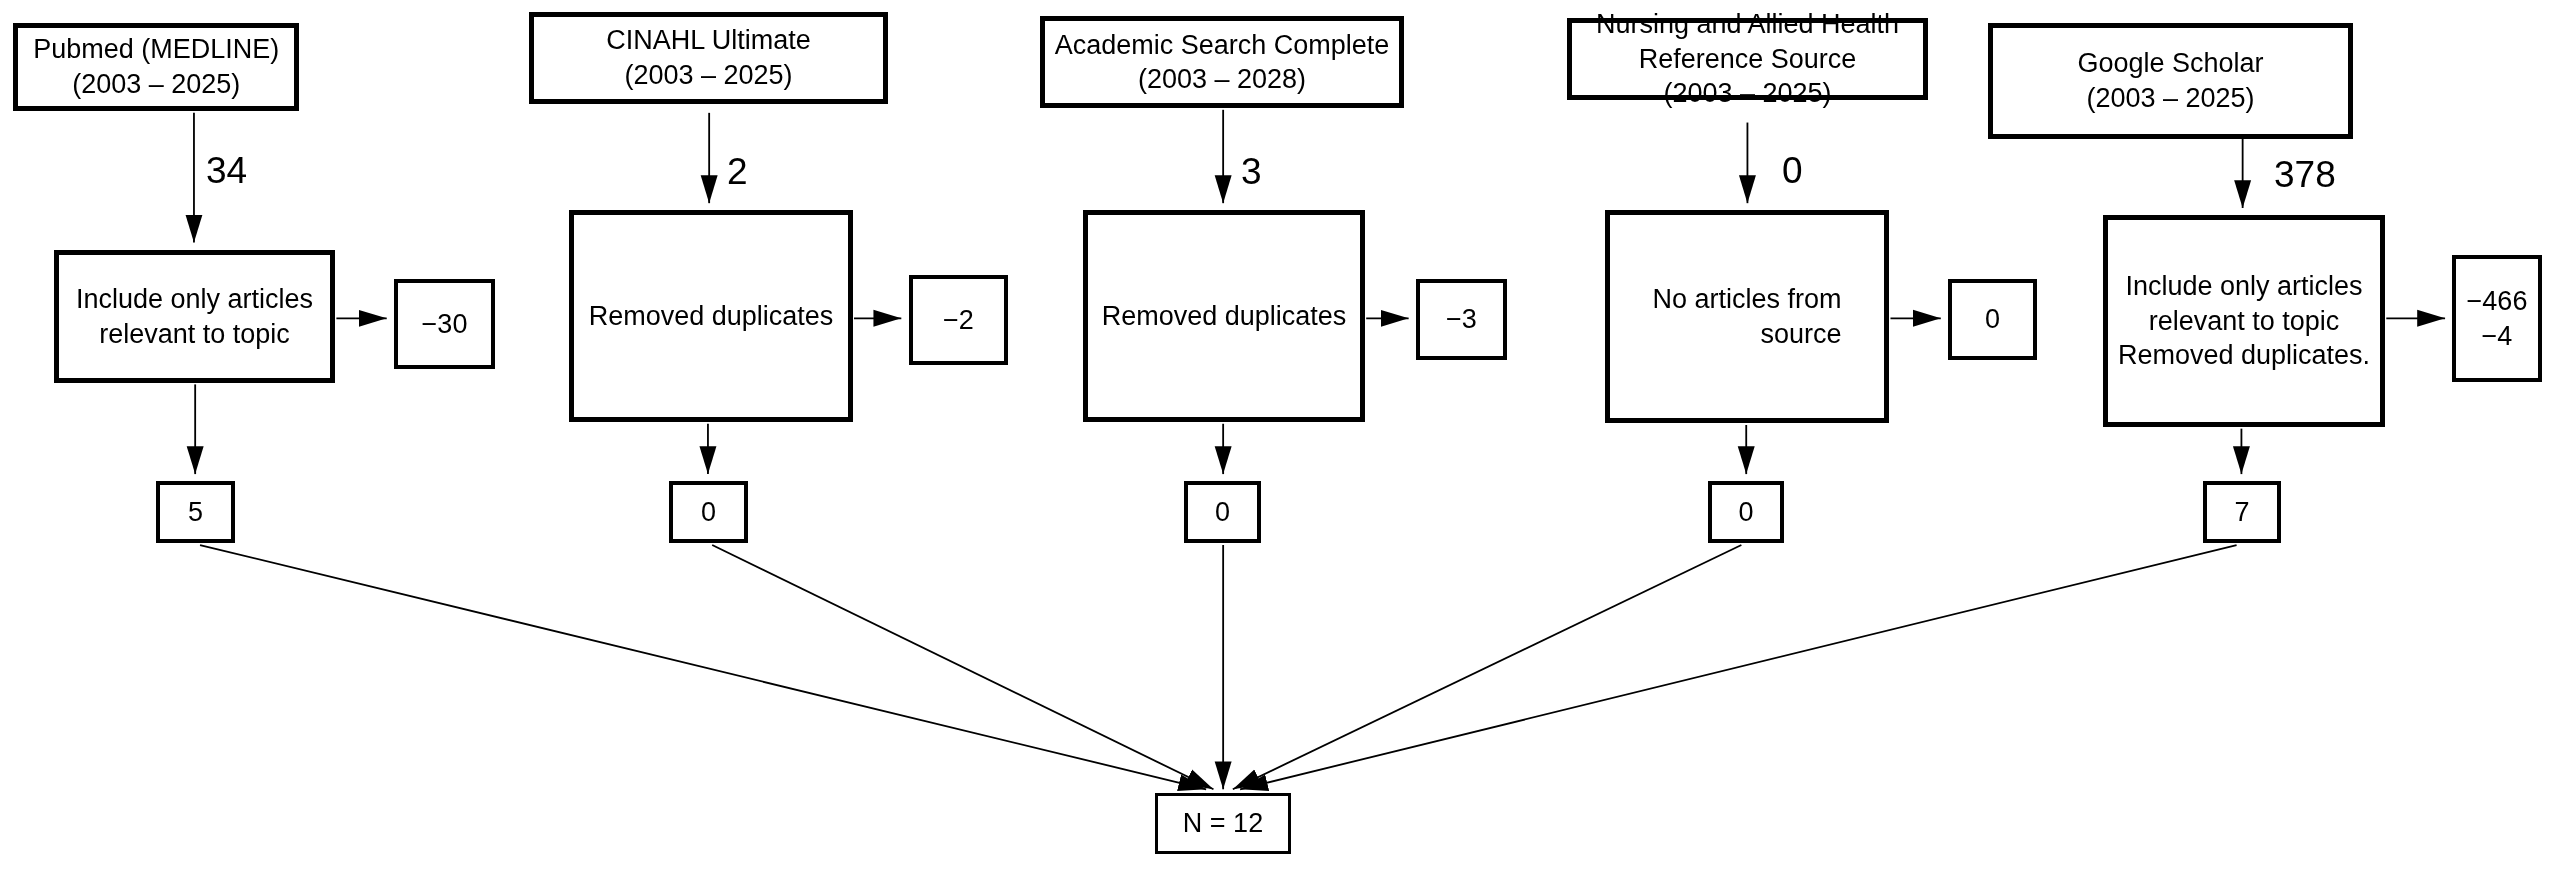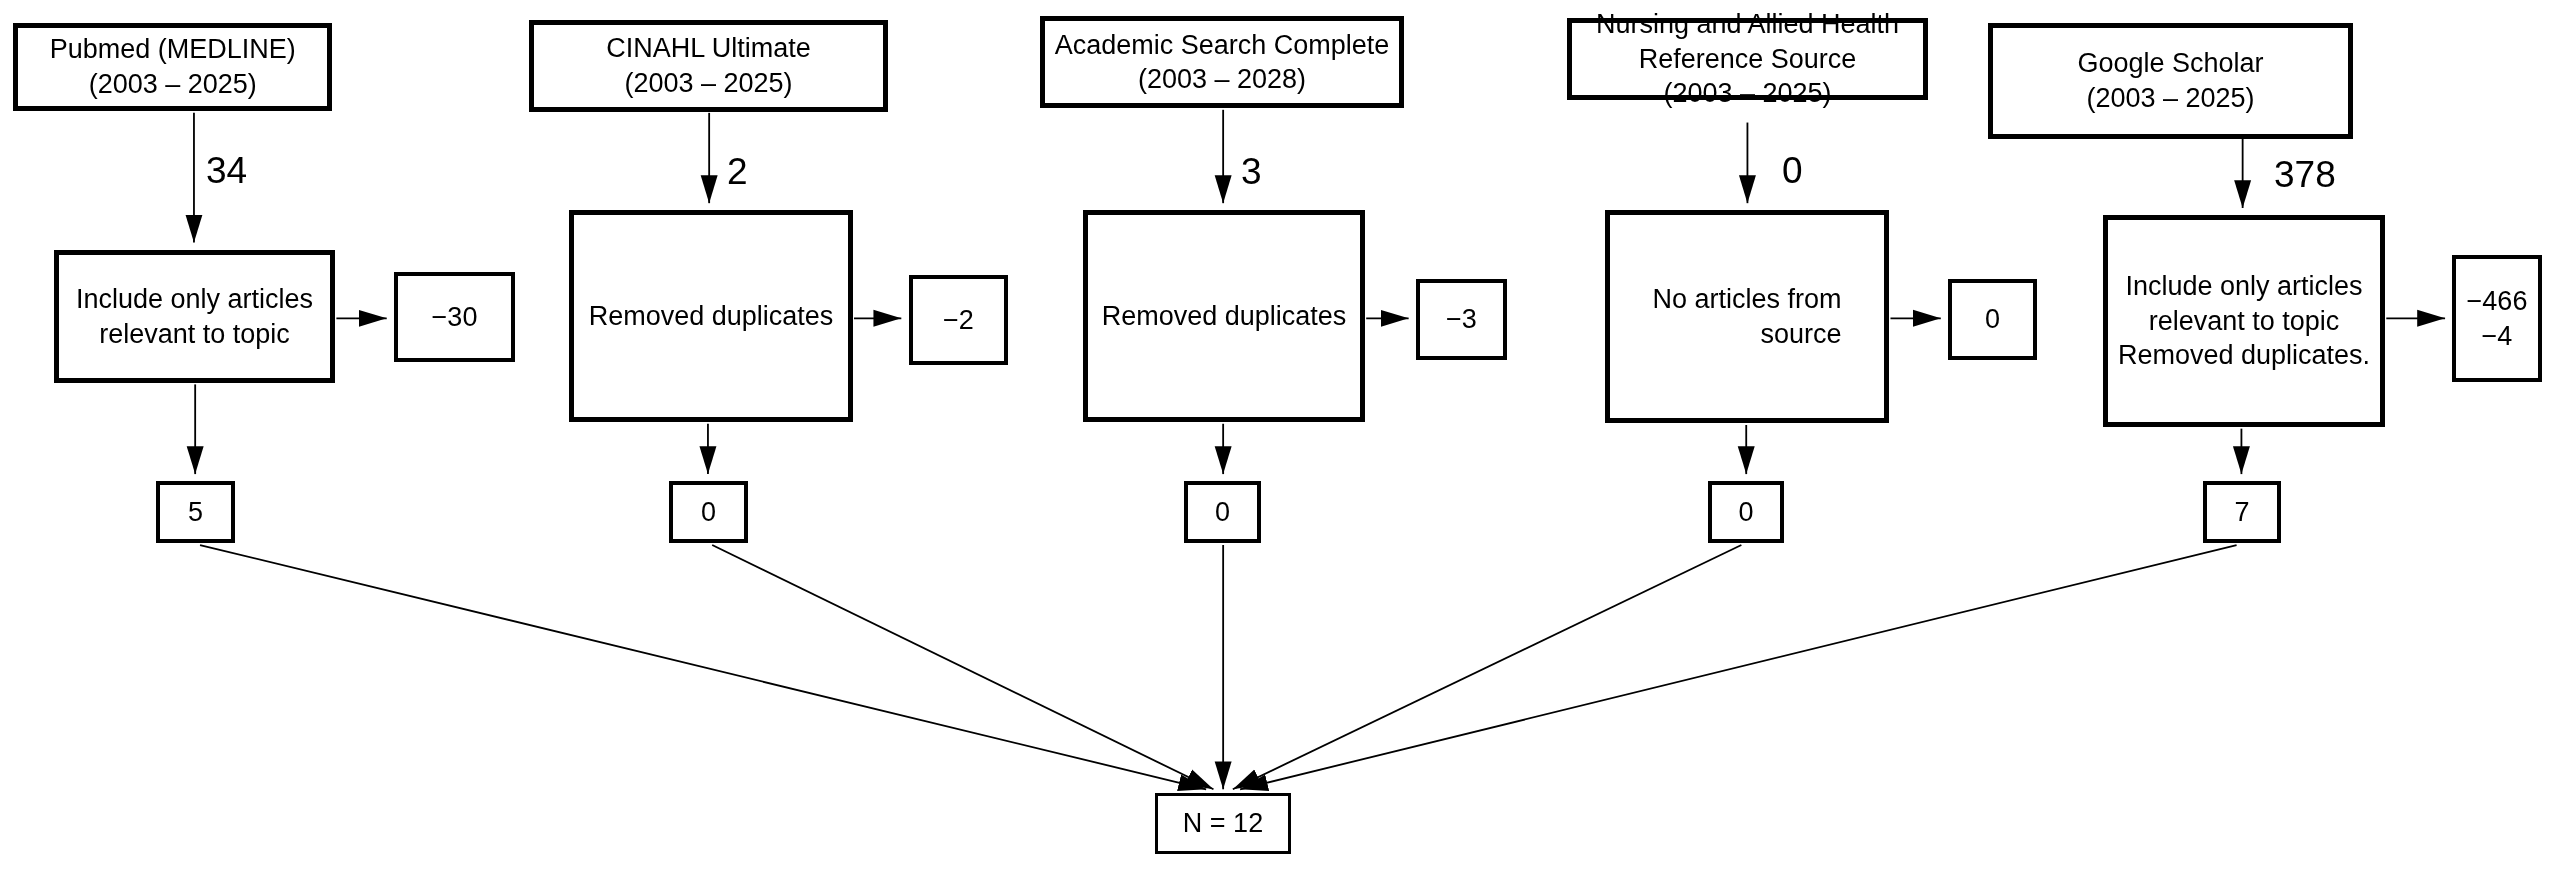--- a/index.html
+++ b/index.html
@@ -39,28 +39,28 @@
   .small { border-width: 4.8px; }
   .final { border-width: 3.6px; }
   .count {
     position: absolute;
     font-size: 37px;
     line-height: 1;
     margin-top: 8px;
   }
 
   
-  .c1 .source   { left: 13.3px;   top: 23px;  width: 319px; height: 88px; }
+  .c1 .source   { left: 13.3px;   top: 23px;  width: 286px; height: 88px; }
   .c1 .screen   { left: 54px;   top: 250px; width: 281px; height: 133px; }
-  .c1 .excluded { left: 394px;  top: 272px; width: 121px; height: 90px; }
+  .c1 .excluded { left: 394px;  top: 279px; width: 101px; height: 90px; }
   .c1 .included { left: 156px;  top: 481px; width: 79px; height: 62px; }
   .c1 .count    { left: 206px;  top: 144px; }
 
   
-  .c2 .source   { left: 529px;  top: 20px;  width: 359px; height: 92px; }
+  .c2 .source   { left: 529px;  top: 12px;  width: 359px; height: 92px; }
   .c2 .screen   { left: 569px;  top: 210px; width: 284px; height: 212px; }
   .c2 .excluded { left: 909px; top: 275px; width: 99px; height: 90px; }
   .c2 .included { left: 669px; top: 481px; width: 79px; height: 62px; }
   .c2 .count    { left: 727px; top: 145px; }
 
   
   .c3 .source   { left: 1040px; top: 16.4px;  width: 364px; height: 92px; }
   .c3 .screen   { left: 1083px; top: 210px; width: 282px; height: 212px; }
   .c3 .excluded { left: 1416px; top: 279px; width: 91px; height: 81px; }
   .c3 .included { left: 1184px; top: 481px; width: 77px; height: 62px; }

